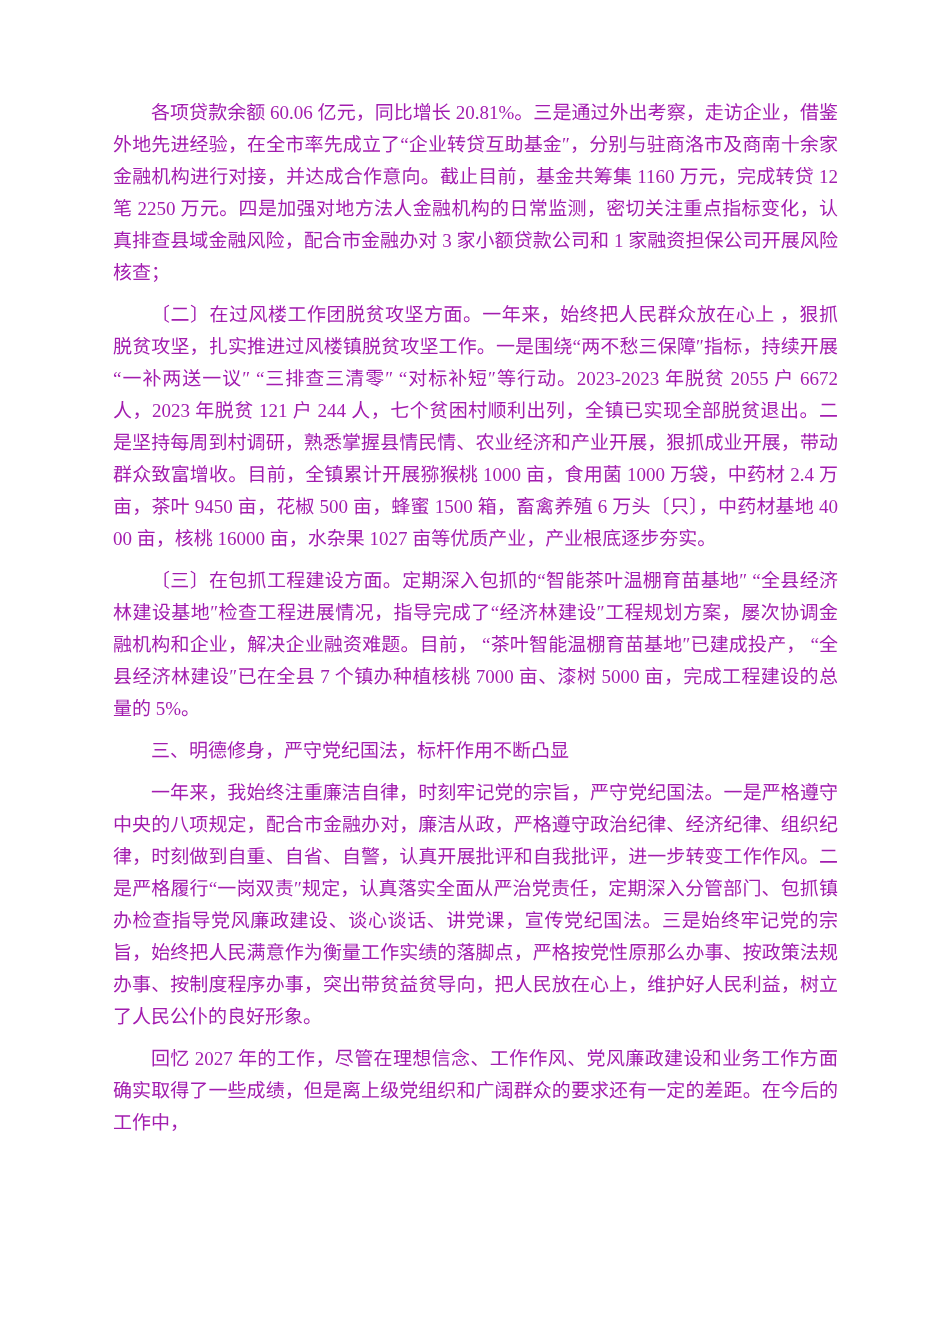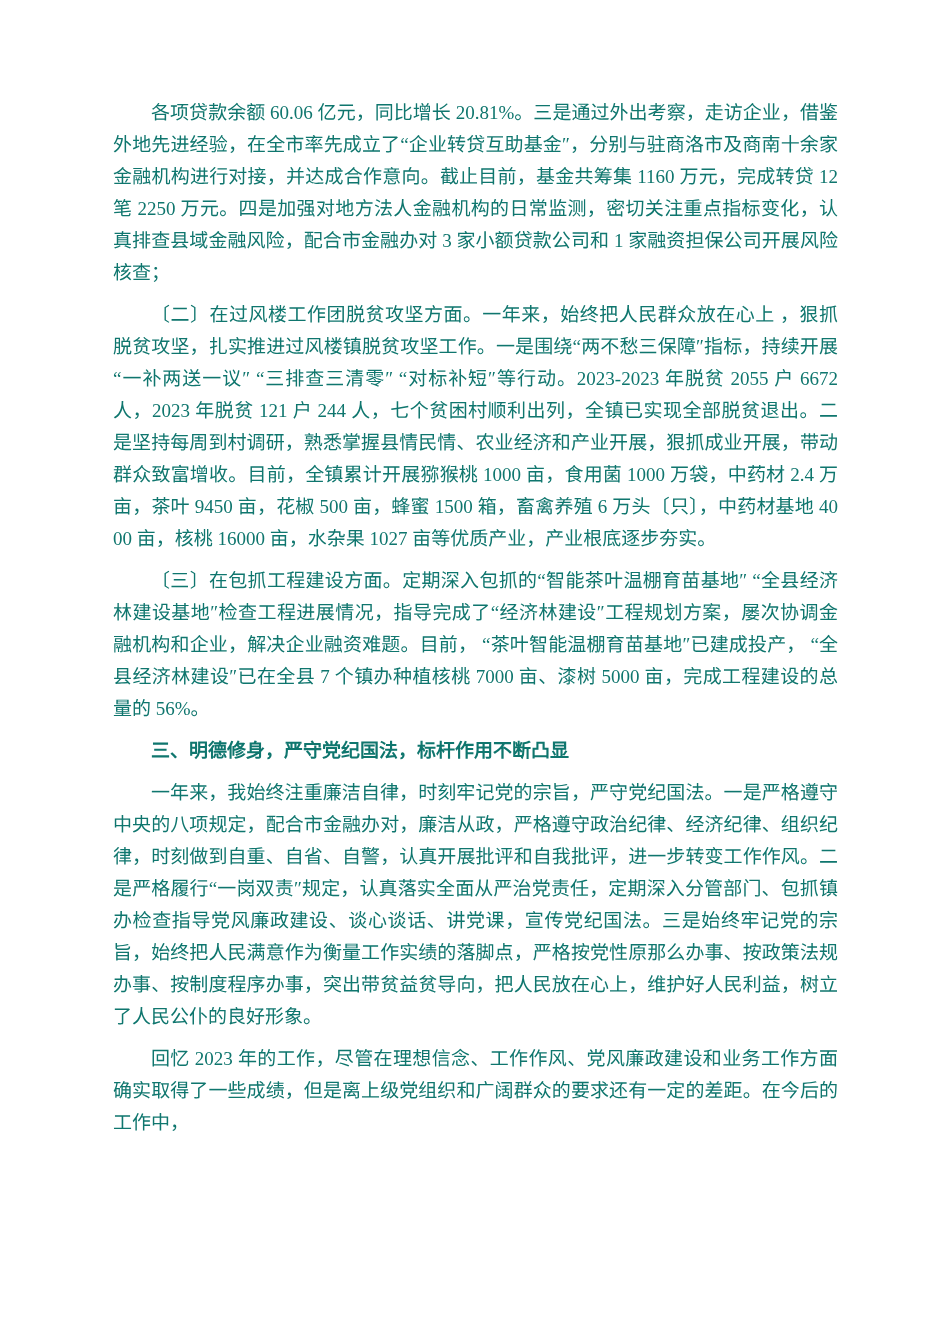--- a/index.html
+++ b/index.html
@@ -18,42 +18,42 @@
     width: 950px;
     height: 1344px;
     background: #ffffff;
     padding: 97px 112px 0 113px;
     overflow: hidden;
   }
 
   .para {
     font-size: 19px;
     line-height: 32px;
-    color: #0f766e;
+    color: #a21caf;
     text-align: justify;
     text-indent: 2em;
     margin: 0 0 10px 0;
     word-break: break-all;
     font-weight: 400;
   }
 
   .para.heading {
     
-    font-weight: 700;
+    font-weight: 400;
   }
 </style>
 </head>
 <body>
 
 <div class="page">
   <p class="para">各项贷款余额 60.06 亿元，同比增长 20.81%。三是通过外出考察，走访企业，借鉴外地先进经验，在全市率先成立了“企业转贷互助基金″，分别与驻商洛市及商南十余家金融机构进行对接，并达成合作意向。截止目前，基金共筹集 1160 万元，完成转贷 12 笔 2250 万元。四是加强对地方法人金融机构的日常监测，密切关注重点指标变化，认真排查县域金融风险，配合市金融办对 3 家小额贷款公司和 1 家融资担保公司开展风险核查；</p>
 
 
   <p class="para">〔二〕在过风楼工作团脱贫攻坚方面。一年来，始终把人民群众放在心上 ，狠抓脱贫攻坚，扎实推进过风楼镇脱贫攻坚工作。一是围绕“两不愁三保障″指标，持续开展“一补两送一议″ “三排查三清零″ “对标补短″等行动。2023-2023 年脱贫 2055 户 6672 人，2023 年脱贫 121 户 244 人，七个贫困村顺利出列，全镇已实现全部脱贫退出。二是坚持每周到村调研，熟悉掌握县情民情、农业经济和产业开展，狠抓成业开展，带动群众致富增收。目前，全镇累计开展猕猴桃 1000 亩，食用菌 1000 万袋，中药材 2.4 万亩，茶叶 9450 亩，花椒 500 亩，蜂蜜 1500 箱，畜禽养殖 6 万头〔只〕，中药材基地 4000 亩，核桃 16000 亩，水杂果 1027 亩等优质产业，产业根底逐步夯实。</p>
 
-  <p class="para">〔三〕在包抓工程建设方面。定期深入包抓的“智能茶叶温棚育苗基地″ “全县经济林建设基地″检查工程进展情况，指导完成了“经济林建设″工程规划方案，屡次协调金融机构和企业，解决企业融资难题。目前， “茶叶智能温棚育苗基地″已建成投产， “全县经济林建设″已在全县 7 个镇办种植核桃 7000 亩、漆树 5000 亩，完成工程建设的总量的 56%。</p>
+  <p class="para">〔三〕在包抓工程建设方面。定期深入包抓的“智能茶叶温棚育苗基地″ “全县经济林建设基地″检查工程进展情况，指导完成了“经济林建设″工程规划方案，屡次协调金融机构和企业，解决企业融资难题。目前， “茶叶智能温棚育苗基地″已建成投产， “全县经济林建设″已在全县 7 个镇办种植核桃 7000 亩、漆树 5000 亩，完成工程建设的总量的 5%。</p>
 
   <p class="para heading">三、明德修身，严守党纪国法，标杆作用不断凸显</p>
 
   <p class="para">一年来，我始终注重廉洁自律，时刻牢记党的宗旨，严守党纪国法。一是严格遵守中央的八项规定，配合市金融办对，廉洁从政，严格遵守政治纪律、经济纪律、组织纪律，时刻做到自重、自省、自警，认真开展批评和自我批评，进一步转变工作作风。二是严格履行“一岗双责″规定，认真落实全面从严治党责任，定期深入分管部门、包抓镇办检查指导党风廉政建设、谈心谈话、讲党课，宣传党纪国法。三是始终牢记党的宗旨，始终把人民满意作为衡量工作实绩的落脚点，严格按党性原那么办事、按政策法规办事、按制度程序办事，突出带贫益贫导向，把人民放在心上，维护好人民利益，树立了人民公仆的良好形象。</p>
 
-  <p class="para">回忆 2023 年的工作，尽管在理想信念、工作作风、党风廉政建设和业务工作方面确实取得了一些成绩，但是离上级党组织和广阔群众的要求还有一定的差距。在今后的工作中，</p>
+  <p class="para">回忆 2027 年的工作，尽管在理想信念、工作作风、党风廉政建设和业务工作方面确实取得了一些成绩，但是离上级党组织和广阔群众的要求还有一定的差距。在今后的工作中，</p>
 </div>
 
 </body></html>

